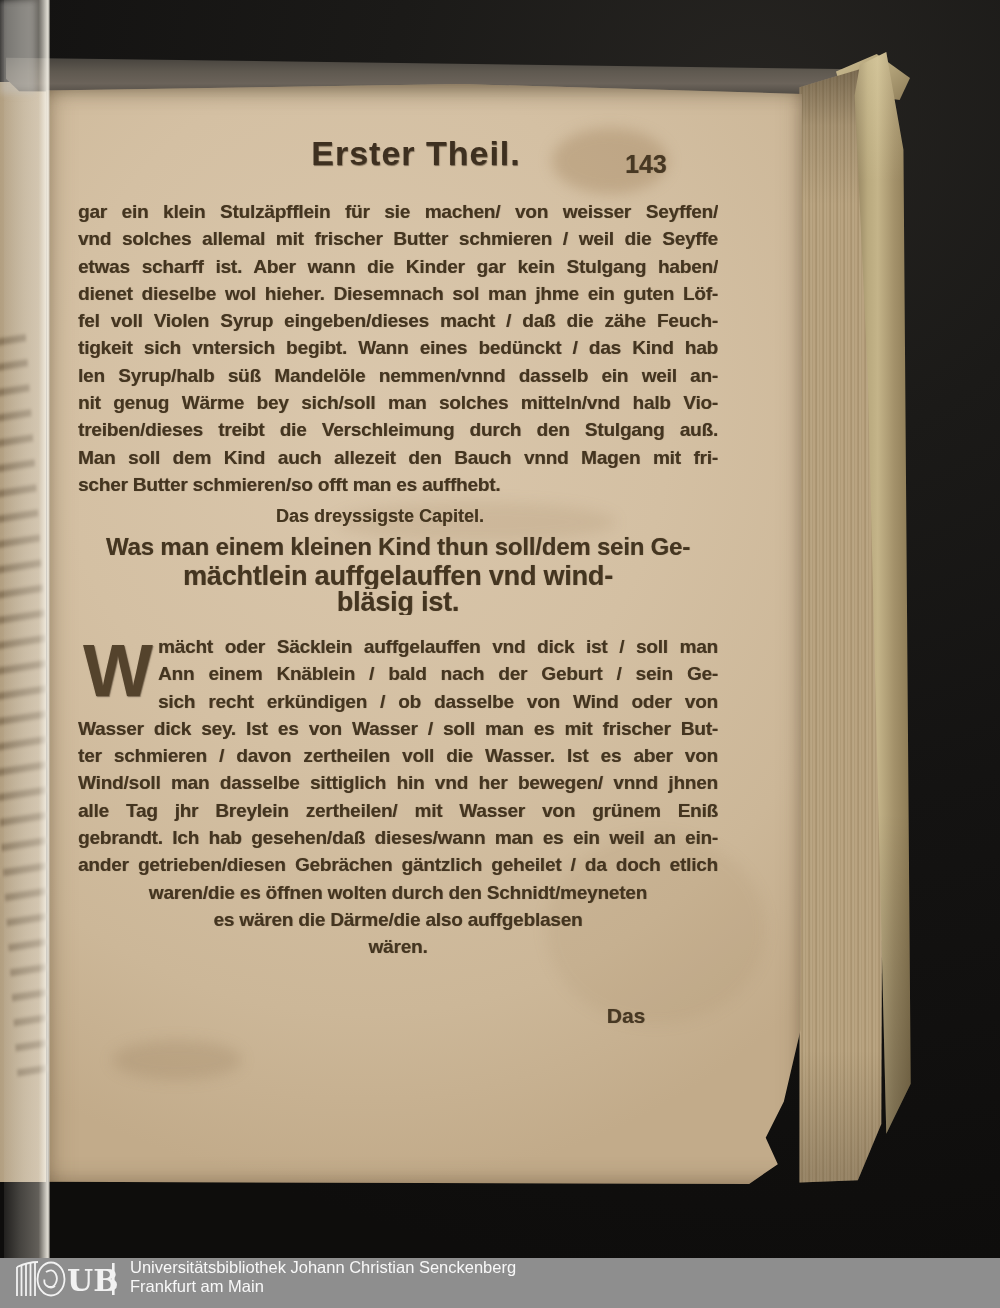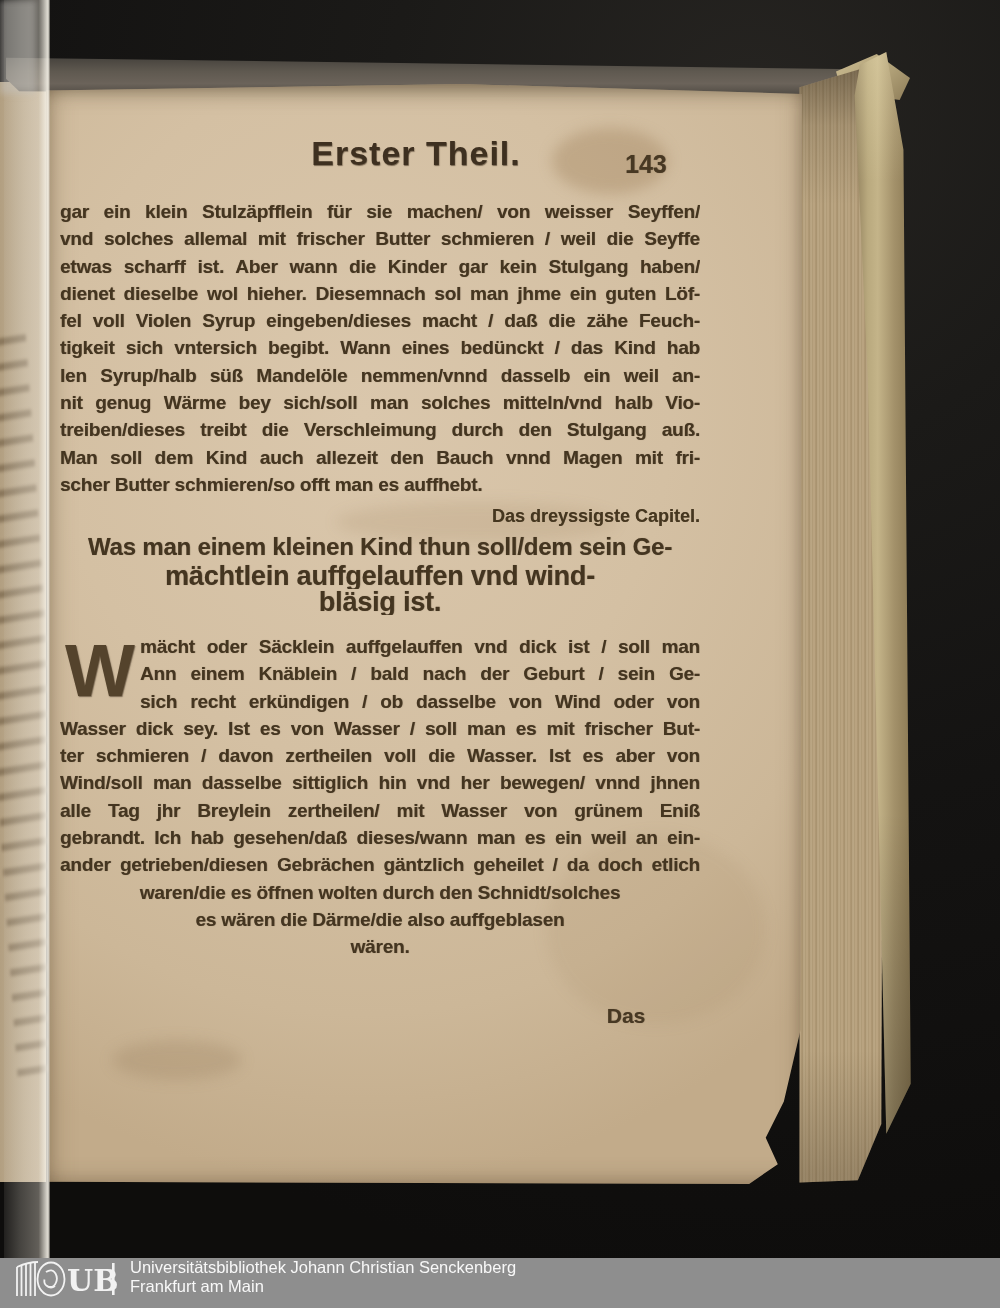--- a/index.html
+++ b/index.html
@@ -73,24 +73,24 @@
   .running-head {
     position:absolute; left:80px; top:50px; width:580px; text-align:center;
     font-size:34px; letter-spacing:1px; color:#3e3020;
     text-shadow: 0.5px 0.5px 1px rgba(58,44,26,0.6);
   }
   .page-number {
     position:absolute; left:579px; top:66px; font-size:25px; color:#473823;
     text-shadow: 0.4px 0.4px 0.8px rgba(58,44,26,0.55);
   }
 
-  .textblock { position:absolute; left:14px; width:640px; }
+  .textblock { position:absolute; left:32px; width:640px; }
   .para1 { top:114px; }
   .kicker {
-    position:absolute; left:14px; top:422px; width:640px; text-align:right;
+    position:absolute; left:14px; top:422px; width:640px; text-align:center;
     font-size:18px; color:#45361f; text-shadow: 0.3px 0.3px 0.6px rgba(58,44,26,0.5);
   }
   .chapter-title { top:447px; }
   .chapter-title .tline { text-align:center; text-align-last:center; font-size:24px; line-height:32px; }
   .chapter-title .tline + .tline { font-size:27px; line-height:26px; }
   .para2 { top:549px; }
 
   .tline {
     font-size:19px; line-height:27.3px; letter-spacing:-0.2px;
     text-align:justify; text-align-last:justify;
@@ -181,21 +181,21 @@
       <span class="drop-cap">W</span>
     <div class="tline ind">mächt oder Säcklein auffgelauffen vnd dick ist / soll man</div>
         <div class="tline ind">Ann einem Knäblein / bald nach der Geburt / sein Ge-</div>
         <div class="tline ind">sich recht erkündigen / ob dasselbe von Wind oder von</div>
         <div class="tline">Wasser dick sey. Ist es von Wasser / soll man es mit frischer But-</div>
         <div class="tline">ter schmieren / davon zertheilen voll die Wasser. Ist es aber von</div>
         <div class="tline">Wind/soll man dasselbe sittiglich hin vnd her bewegen/ vnnd jhnen</div>
         <div class="tline">alle Tag jhr Breylein zertheilen/ mit Wasser von grünem Eniß</div>
         <div class="tline">gebrandt. Ich hab gesehen/daß dieses/wann man es ein weil an ein-</div>
         <div class="tline">ander getrieben/diesen Gebrächen gäntzlich geheilet / da doch etlich</div>
-        <div class="tline center">waren/die es öffnen wolten durch den Schnidt/solches</div>
+        <div class="tline center">waren/die es öffnen wolten durch den Schnidt/meyneten</div>
         <div class="tline center">es wären die Därme/die also auffgeblasen</div>
         <div class="tline center">wären.</div>
       </div>
 
     <div class="catchword">Das</div>
   </div>
 
   <div class="glass-strip"></div>
   <div class="glass-top"></div>
 

